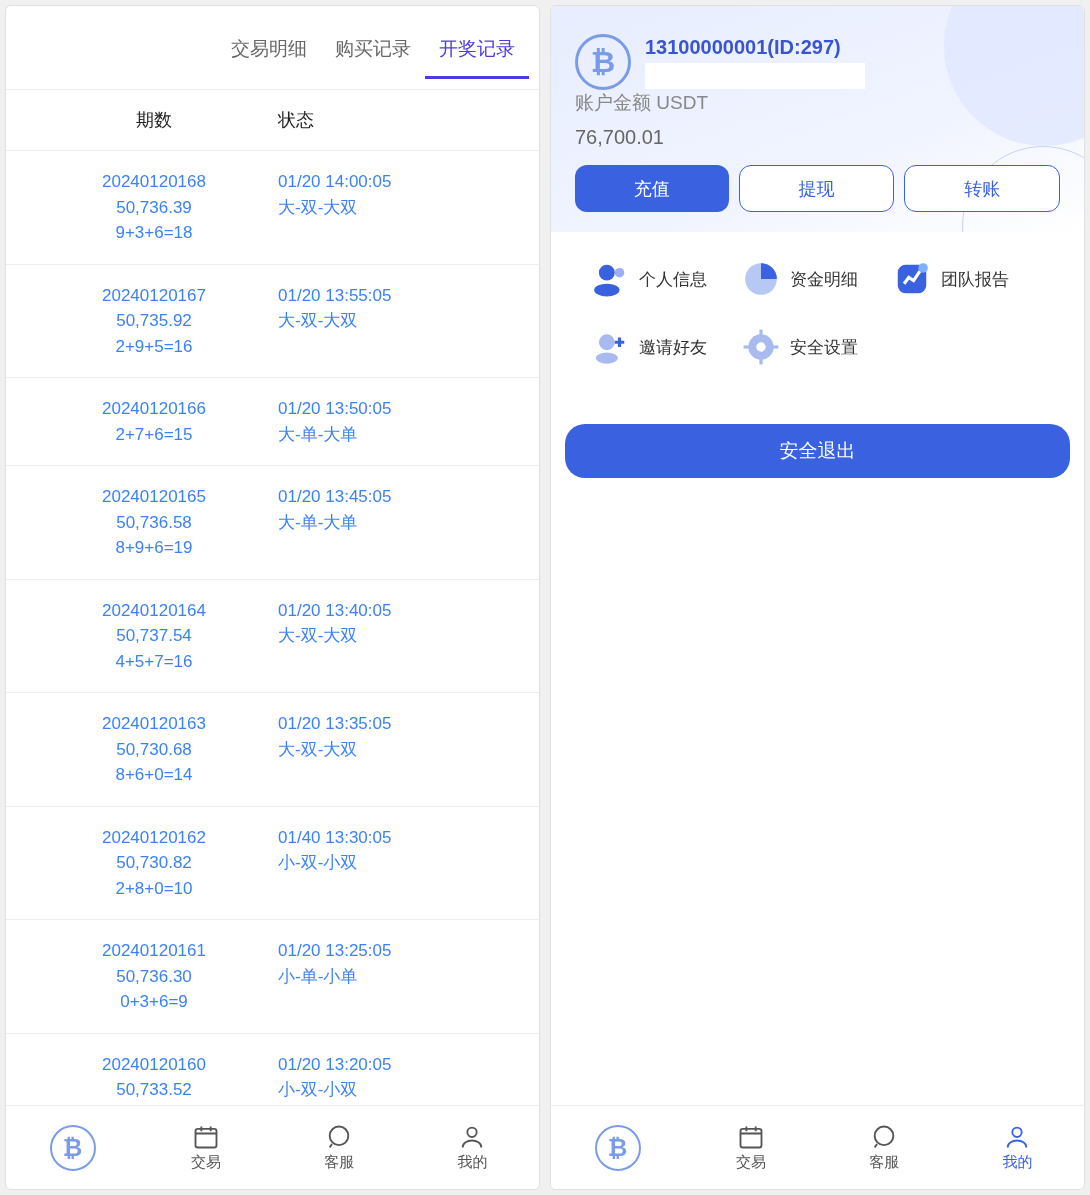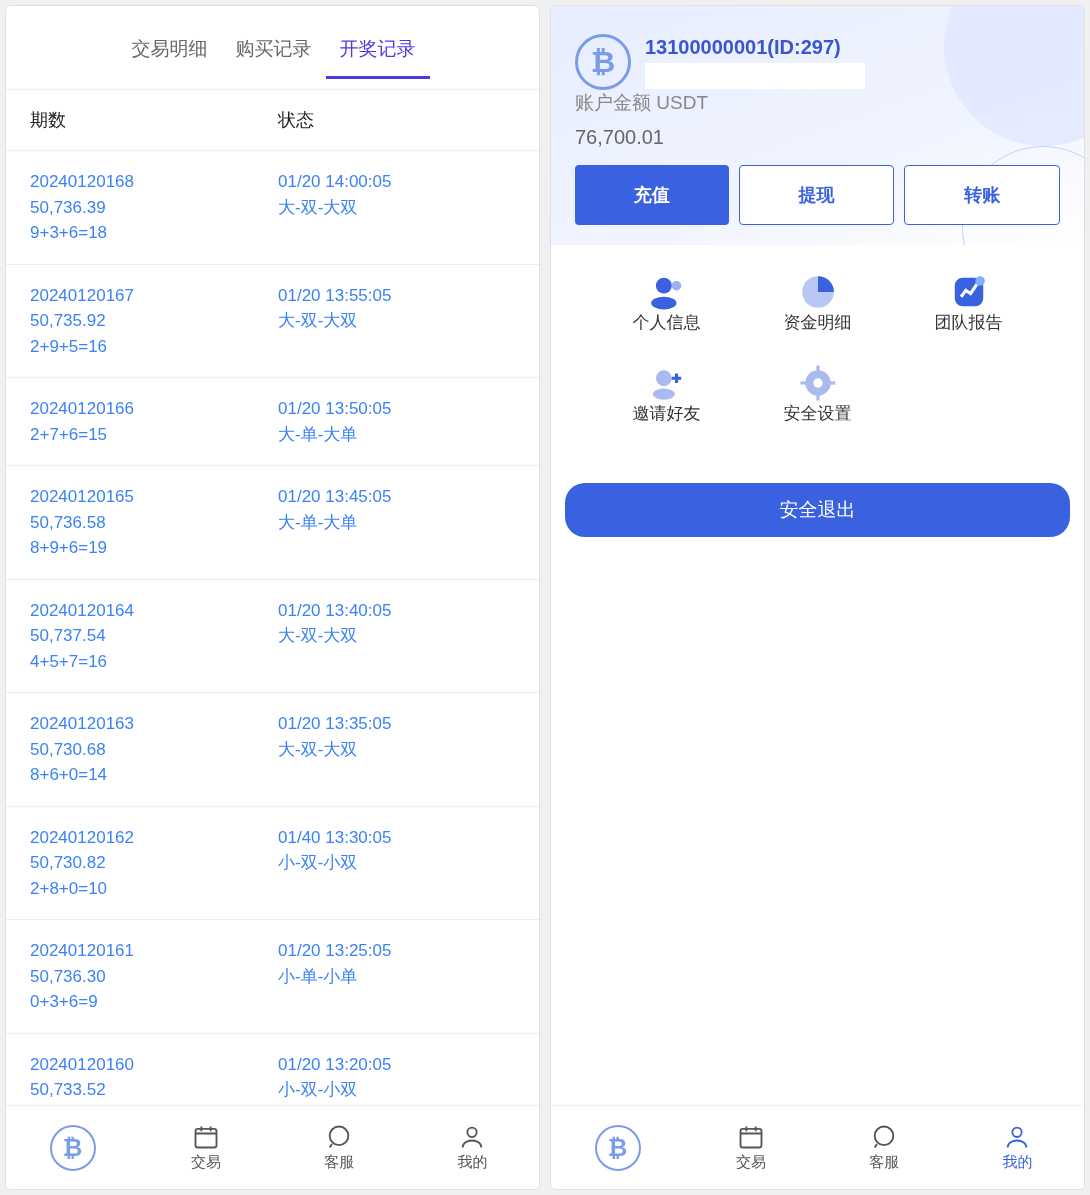--- a/index.html
+++ b/index.html
@@ -1,48 +1,48 @@
 <!DOCTYPE html>
 <html><head>
   <meta charset="utf-8">
   <style>
     * { margin:0; padding:0; box-sizing:border-box; font-family:-apple-system,BlinkMacSystemFont,"Segoe UI",sans-serif; }
     body { background:#f0f0f0; display:flex; gap:10px; padding:5px; }
     .phone { width:535px; height:1185px; background:#fff; border:1px solid #e0e0e0; border-radius:6px; position:relative; overflow:hidden; display:flex; flex-direction:column; }
 
     
-    .tabs { display:flex; justify-content:center; padding:24px 10px 10px 12px; border-bottom:1px solid #eee; }
+    .tabs { display:flex; justify-content:flex-end; padding:24px 10px 10px 12px; border-bottom:1px solid #eee; }
     .tab { font-size:19px; color:#666; padding:6px 14px 14px 14px; cursor:pointer; }
     .tab.active { color:#4b3be0; border-bottom:3px solid #4b3be0; }
     .tbl-head { display:flex; padding:18px 24px; font-size:18px; color:#222; font-weight:500; border-bottom:1px solid #eee; }
-    .col1 { flex:0 0 248px; }
+    .col1 { flex:0 0 248px;text-align:center; }
     .col2 { flex:1; }
     .rows { flex:1; overflow-y:auto; }
     .row { display:flex; padding:18px 24px; border-bottom:1px solid #eee; font-size:17px; line-height:1.5; color:#3b82f6; }
     .bot { height:84px; display:flex; border-top:1px solid #eee; background:#fff; }
     .bot-item { flex:1; display:flex; flex-direction:column; align-items:center; justify-content:center; gap:2px; font-size:15px; color:#555; cursor:pointer; }
     .bot-item.active span { color:#3a62e0; }
     .bot-item svg { width:28px; height:28px; }
     .bot-item .btc { width:46px; height:46px; border-radius:50%; border:2px solid #7a9ce8; display:flex; align-items:center; justify-content:center; color:#7a9ce8; font-weight:700; font-size:24px; }
 
     
     .hero { background:linear-gradient(160deg,#e8edff 0%,#f0f4ff 60%,#fff 100%); padding:28px 24px 20px 24px; position:relative; overflow:hidden; }
     .hero::before { content:""; position:absolute; right:-60px; top:-60px; width:200px; height:200px; background:#dee6ff; border-radius:50%; opacity:.7; }
     .hero::after { content:""; position:absolute; right:-40px; top:140px; width:160px; height:160px; border:1px solid #c5d2ff; border-radius:50%; }
     .prof { display:flex; align-items:center; gap:14px; position:relative; z-index:1; }
     .btc-lg { width:56px; height:56px; border-radius:50%; border:3px solid #7a9ce8; display:flex; align-items:center; justify-content:center; color:#7a9ce8; font-weight:700; font-size:30px; }
     .uid { color:#3a55d0; font-weight:600; font-size:20px; }
     .bal-label { color:#888; font-size:19px; position:relative; z-index:1; }
     .bal-val { margin-top:10px; font-size:20px; color:#666; position:relative; z-index:1; }
     .btns { margin-top:16px; display:flex; gap:10px; position:relative; z-index:1; }
-    .btn { flex:1; height:60px; border-radius:4px; display:flex; align-items:center; justify-content:center; font-size:18px; font-weight:700; cursor:pointer; }
+    .btn { flex:1; height:47px; border-radius:12px; display:flex; align-items:center; justify-content:center; font-size:18px; font-weight:400; cursor:pointer; }
     .btn.fill { background:#3a62e0; color:#fff; }
     .btn.out { background:#fff; border:1px solid #3a62e0; color:#3a62e0; }
     .grid { display:grid; grid-template-columns:repeat(3,1fr); gap:30px 0; padding:28px 40px; }
-    .gi { display:flex; flex-direction:column; align-items:center; font-size:17px; color:#333; cursor:pointer;text-align:right; }
+    .gi { display:flex; flex-direction:row; align-items:center; gap:10px; font-size:17px; color:#333; cursor:pointer;text-align:right; }
     .gi-ic { width:38px; height:38px; display:flex; align-items:center; justify-content:center; }
     .logout { margin:30px 14px; height:54px; background:#3a62e0; color:#fff; border-radius:20px; display:flex; align-items:center; justify-content:center; font-size:19px; cursor:pointer; }
   </style>
 </head>
 <body>
 
 <div class="phone">
   <div class="tabs">
     <div class="tab">交易明细</div>
     <div class="tab">购买记录</div>

